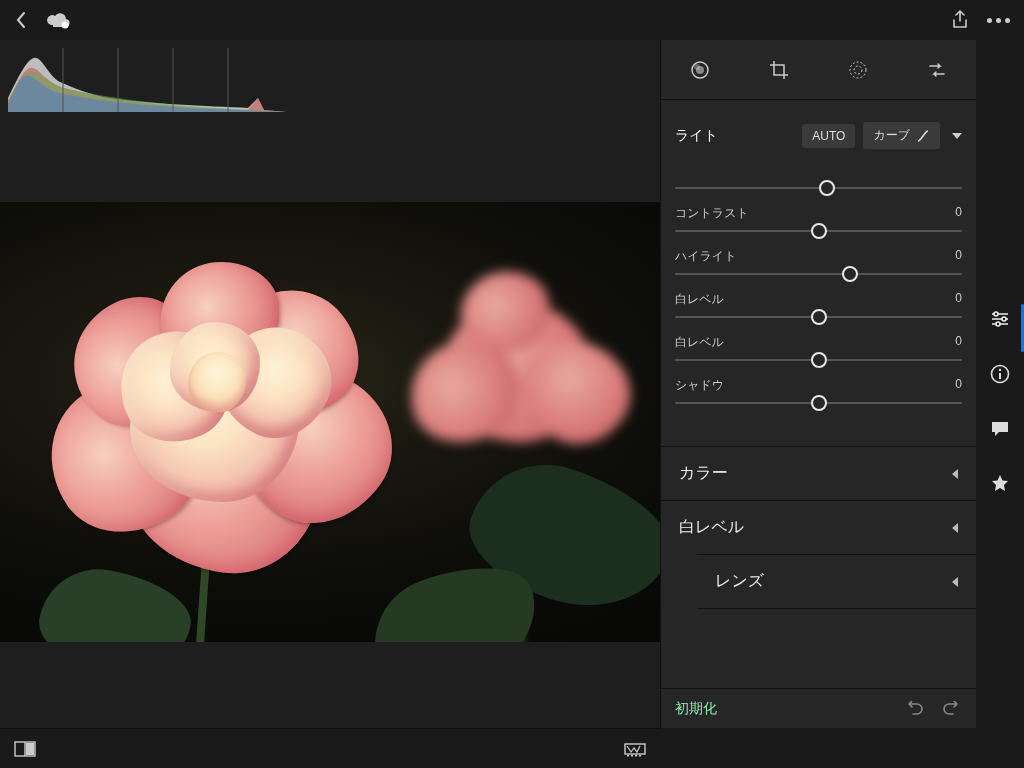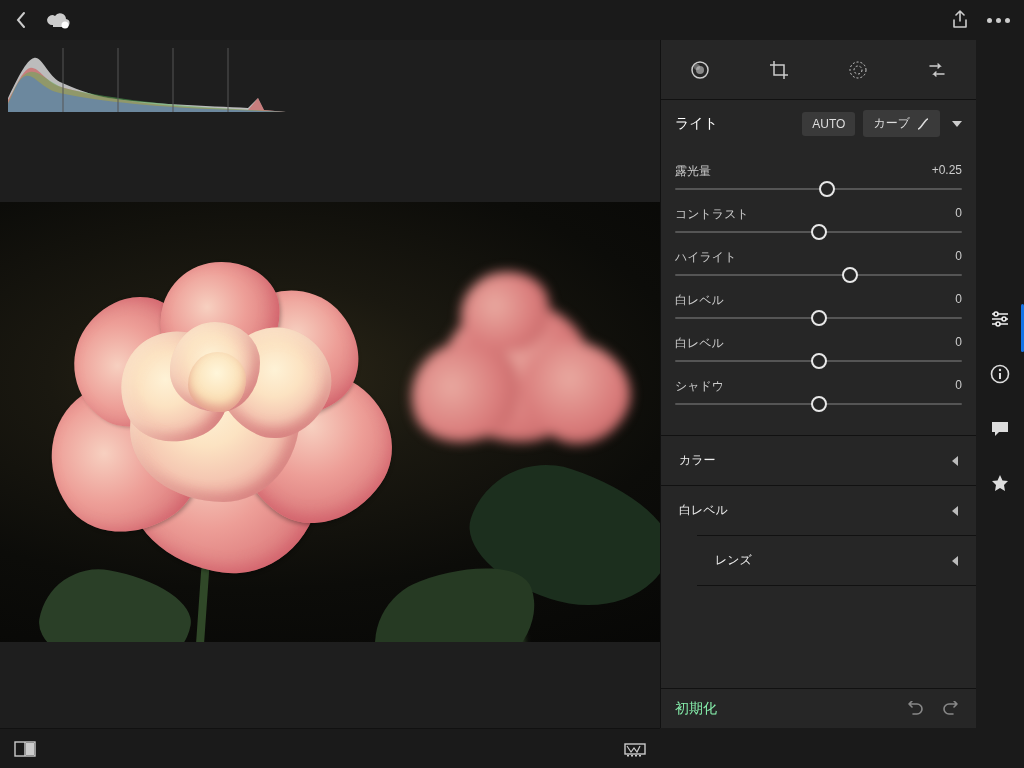--- a/index.html
+++ b/index.html
@@ -8,21 +8,21 @@
   
   .topbar { height: 40px; background: #1a1a1a; display: flex; align-items: center; padding: 0 14px; gap: 18px; }
   .topbar .spacer { flex: 1; }
   .ico { display: inline-flex; align-items: center; justify-content: center; color: #ccc; }
   .dots { display: flex; gap: 4px; }
   .dots span { width: 5px; height: 5px; background: #ccc; border-radius: 50%; }
 
   
   .main { position: absolute; top: 40px; bottom: 40px; left: 0; right: 0; display: flex; }
   .left { flex: 1; display: flex; flex-direction: column; background: #1e1e1e; position: relative; }
-  .right { width: 316px; background: #262626; border-left: 1px solid #111; display: flex; flex-direction: column; }
+  .right { width: 316px; background: #262626; border-left: 1px solid #111; display: flex; flex-direction: column; gap: 12px; }
   .rail { width: 48px; background: #1a1a1a; display: flex; flex-direction: column; align-items: center; gap: 36px; padding-top: 270px; position: relative; }
   .rail-indicator { position: absolute; right: 0; top: 264px; width: 3px; height: 48px; background: #1473e6; border-radius: 2px; }
   .rail .ico { color: #ddd; }
 
   
   .hist { height: 76px; padding: 8px 8px 0 8px; }
   .hist svg { width: 278px; height: 64px; }
 
   
   .photo { flex: 1; display: flex; align-items: center; justify-content: center; background: #1e1e1e; }
@@ -60,21 +60,21 @@
   .btn { font-size: 12px; padding: 5px 10px; background: #3a3a3a; color: #ddd; border-radius: 3px; display: inline-flex; align-items: center; gap: 6px; }
   .chev-down { width: 0; height: 0; border-left: 5px solid transparent; border-right: 5px solid transparent; border-top: 6px solid #ccc; margin-left: 4px; }
   .chev-left { width: 0; height: 0; border-top: 5px solid transparent; border-bottom: 5px solid transparent; border-right: 6px solid #bbb; }
 
   .sliders { padding: 6px 14px 14px 14px; }
   .slider { margin: 10px 0 16px 0; }
   .slider-row { display: flex; justify-content: space-between; font-size: 12px; color: #ccc; margin-bottom: 8px;}
   .track { position: relative; height: 2px; background: #555; border-radius: 1px; }
   .thumb { position: absolute; top: 50%; width: 16px; height: 16px; border: 2px solid #e8e8e8; border-radius: 50%; background: #262626; transform: translate(-50%, -50%); }
 
-  .section-collapsed { display: flex; align-items: center; justify-content: space-between; padding: 16px 18px; font-size: 12px; color: #eee; border-top: 1px solid #111; }
+  .section-collapsed { display: flex; align-items: center; justify-content: space-between; padding: 16px 18px; font-size: 16px; color: #eee; border-top: 1px solid #111; }
   .section-collapsed:last-of-type { border-bottom: 1px solid #111; margin-left: 36px; }
   .fill { flex: 1; }
 
   .right-footer { height: 40px; border-top: 1px solid #111; display: flex; align-items: center; padding: 0 14px; gap: 18px; color: #86efac; font-size: 14px; }
   .right-footer .spacer { flex: 1; }
 
   
   .bottombar { position: absolute; left: 0; right: 364px; bottom: 0; height: 40px; background: #1a1a1a; display: flex; align-items: center; padding: 0 14px; border-top: 1px solid #111;}
   .bottombar .spacer { flex: 1; }
 
@@ -191,24 +191,20 @@
         <span>カーブ</span>
         <svg width="14" height="14" viewBox="0 0 14 14">
             <path d="M2 12 C5 12 9 2 12 2" stroke="#ddd" stroke-width="1.5" fill="none"></path>
           </svg>
       </span>
       <span class="chev-down"></span>
     </div>
 
     <div class="sliders" id="sliders">
         <div class="slider">
-          <div class="slider-row">
-            <span>露光量</span>
-            <span>+0.25</span>
-          </div>
           <div class="track">
             <div class="thumb" style="left:53%"></div>
           </div>
         </div>
         <div class="slider">
           <div class="slider-row">
             <span>コントラスト</span>
             <span>0</span>
           </div>
           <div class="track">

